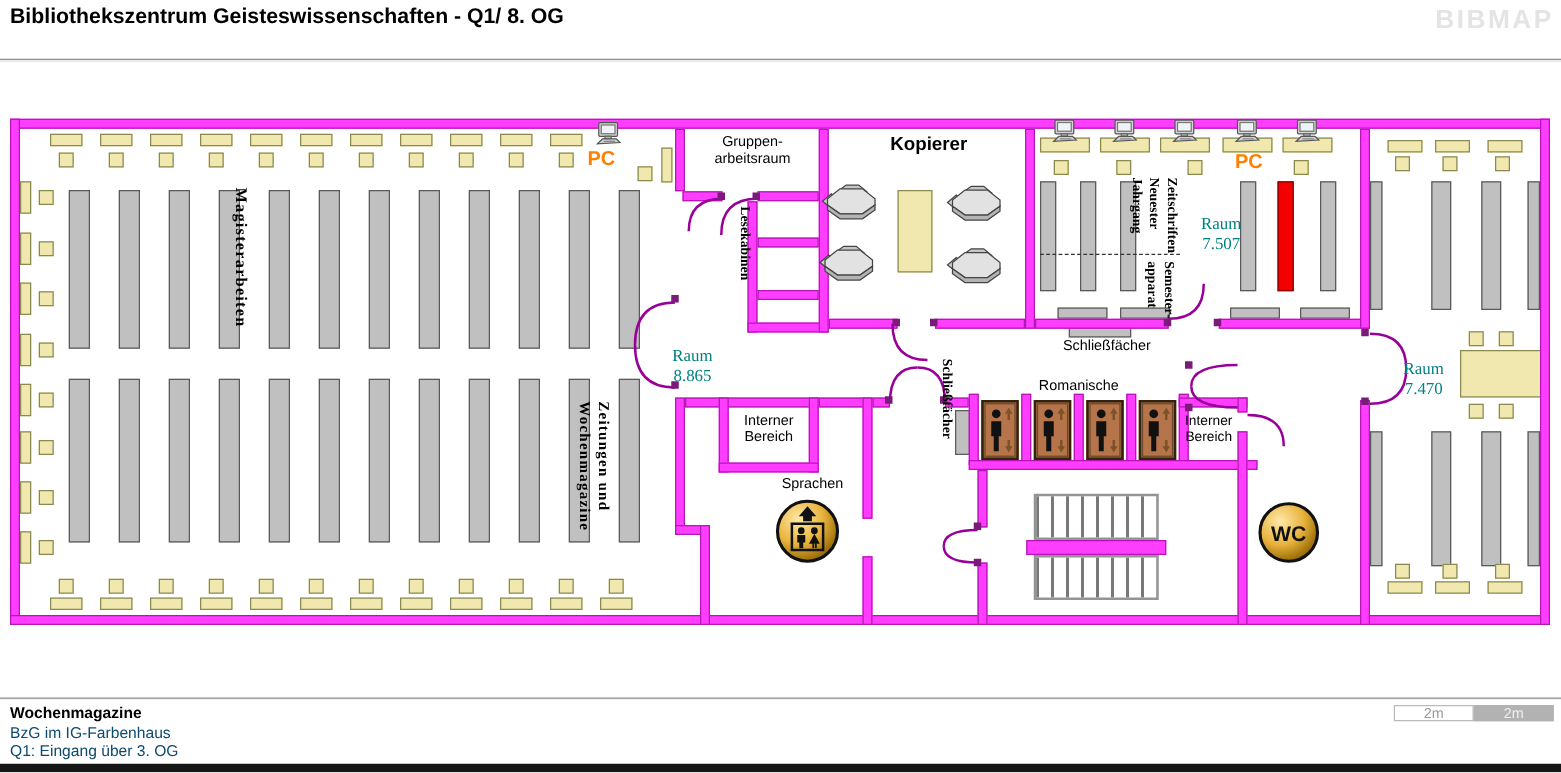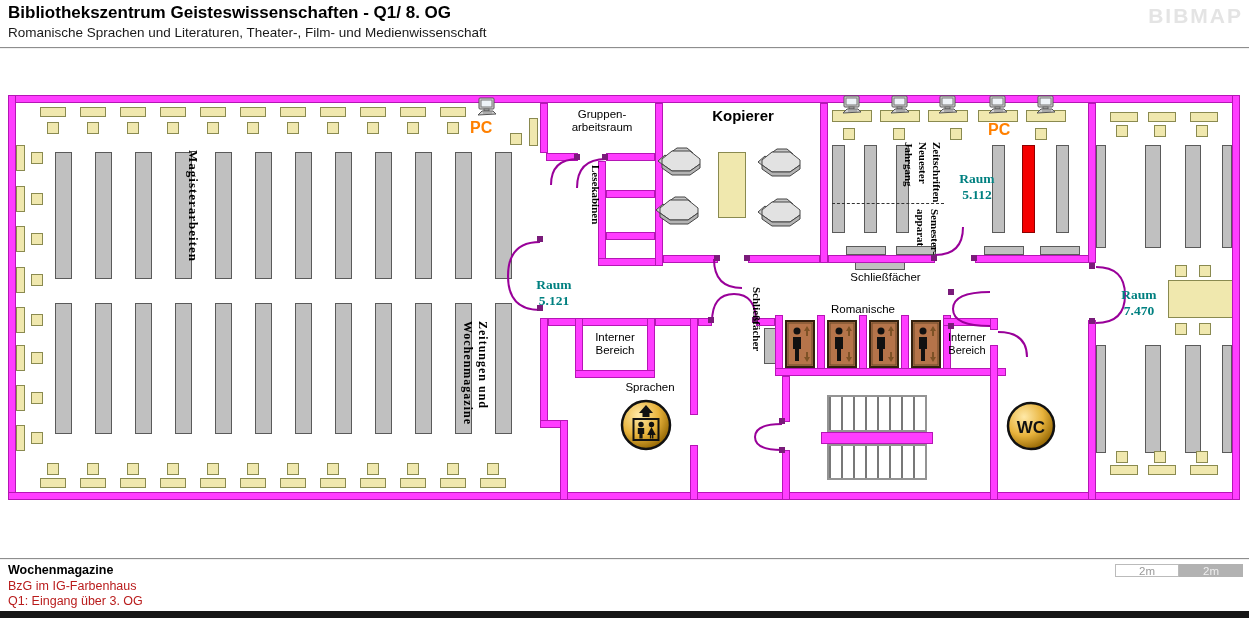--- a/index.html
+++ b/index.html
@@ -12,48 +12,47 @@
   .ruleline{left:0;width:1249px;height:1px;background:#8e8e8e;border-bottom:1px solid #f0f0f0;}
   #notice{right:6px;top:63px;font-size:13.5px;font-weight:bold;color:var(--c-notice,#e00000);white-space:nowrap;}
   #plan{left:8px;top:95px;width:1232px;height:405px;}
   .wall{position:absolute;background:var(--c-wall,#ff3dff);border:1px solid var(--c-wall-border,#b516b5);box-sizing:border-box;z-index:2;}
   .shelf{position:absolute;background:var(--c-shelf,#c0c0c0);border:1px solid #5a5a5a;box-sizing:border-box;z-index:1;}
   .shelf.red{background:var(--c-shelf-highlight,#f40000);border-color:#8d0000;z-index:3;}
   .furn{position:absolute;background:var(--c-furniture,#f0e8ae);border:1px solid #8a8a50;box-sizing:border-box;z-index:1;}
   .post{position:absolute;width:6px;height:6px;background:#7a1b7a;z-index:4;}
   .lbl{position:absolute;font-size:11.5px;color:#000;text-align:center;line-height:13px;z-index:5;}
   .lbl.bold{font-weight:bold;}
-  .rm{position:absolute;font-family:"Liberation Serif",serif;font-weight:bold;font-size:13.5px;
+  .rm{position:absolute;font-family:"Liberation Serif",serif;font-weight:normal;font-size:13.5px;
       color:var(--c-room-number,#008080);text-align:center;line-height:16px;z-index:5;}
   .pc{position:absolute;font-size:16px;font-weight:bold;color:var(--c-pc-label,#ff8000);z-index:5;}
   .vt{position:absolute;writing-mode:vertical-rl;font-family:"Liberation Serif",serif;font-weight:bold;
       font-size:12px;color:#000;letter-spacing:1px;line-height:15px;z-index:5;}
   .vt span{display:block;}
   .vt.small{font-size:11px;line-height:14px;letter-spacing:0;}
   #doorsvg{position:absolute;left:0;top:0;z-index:4;pointer-events:none;}
   #doorsvg path{stroke:var(--c-door,#990099);stroke-width:2;fill:none;}
   .cab{position:absolute;width:30px;height:48px;background:#b5744a;border:2px solid #34210e;box-sizing:border-box;z-index:3;}
   .flight{position:absolute;background:repeating-linear-gradient(to right,#787878 0 2px,#ffffff 2px 12px);
           border:2px solid #949494;box-sizing:border-box;z-index:1;}
   .dash{position:absolute;border-top:1px dashed #333;z-index:3;}
   .icon{position:absolute;z-index:5;}
   #scalebar{position:absolute;right:6px;top:564px;display:flex;z-index:5;}
   .seg{width:64px;height:13px;font-size:11.5px;text-align:center;line-height:13px;box-sizing:border-box;}
   .seg.a{background:#fff;border:1px solid #bbb;color:#9a9a9a;}
   .seg.b{background:#b2b2b2;border:1px solid #b2b2b2;color:#efefef;}
   #f-head{left:8px;top:563px;font-size:12.5px;font-weight:bold;color:#000;}
-  .f-line{left:8px;font-size:12.5px;color:#b91c1c;}
+  .f-line{left:8px;font-size:12.5px;color:#0c4a6e;}
   #bottombar{left:0;top:611px;width:1249px;height:7px;background:#161616;}
 </style>
 </head>
 <body>
 
 <div id="page">
   <div id="title" class="abs">Bibliothekszentrum Geisteswissenschaften - Q1/ 8. OG</div>
-  <div id="subtitle" class="abs">Romanische Sprachen und Literaturen, Theater-, Film- und Medienwissenschaft</div>
   <div id="brand" class="abs">BIBMAP</div>
   <div class="ruleline abs" style="top:47px;"></div>
 
   <div id="plan" class="abs">
 
     <div class="vt" style="left:178px;top:55px;height:118px;font-size:13px;">Magisterarbeiten</div>
     <div class="vt" style="left:452px;top:226px;height:120px;">
       <span>Zeitungen und</span>
       <span>Wochenmagazine</span>
     </div>
@@ -82,25 +81,25 @@
       <span>Bereich</span>
     </div>
     <div class="lbl" style="left:934px;top:236px;width:50px;font-size:11px;">
       <span>Interner</span><br>
       <span>Bereich</span>
     </div>
     <div class="lbl" style="left:602px;top:286px;width:80px;">Sprachen</div>
 
     <div class="rm" style="left:522px;top:182px;width:48px;">
       <span>Raum</span><br>
-      <span>5.121</span>
+      <span>8.865</span>
     </div>
     <div class="rm" style="left:942px;top:76px;width:54px;">
       <span>Raum</span><br>
-      <span>5.112</span>
+      <span>7.507</span>
     </div>
     <div class="rm" style="left:1104px;top:192px;width:54px;">
       <span>Raum</span><br>
       <span>7.470</span>
     </div>
 
     <div class="pc" style="left:462px;top:24px;">PC</div>
     <div class="pc" style="left:980px;top:26px;">PC</div>
 
     <div class="flight" style="left:819px;top:300px;width:100px;height:37px;"></div>

